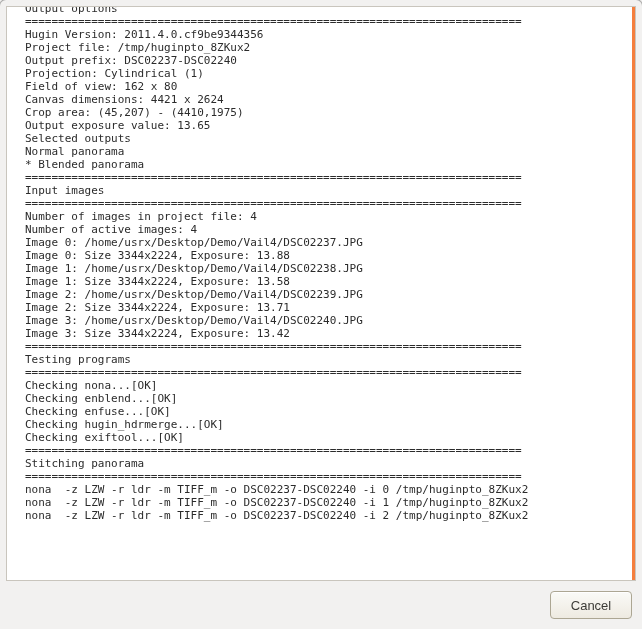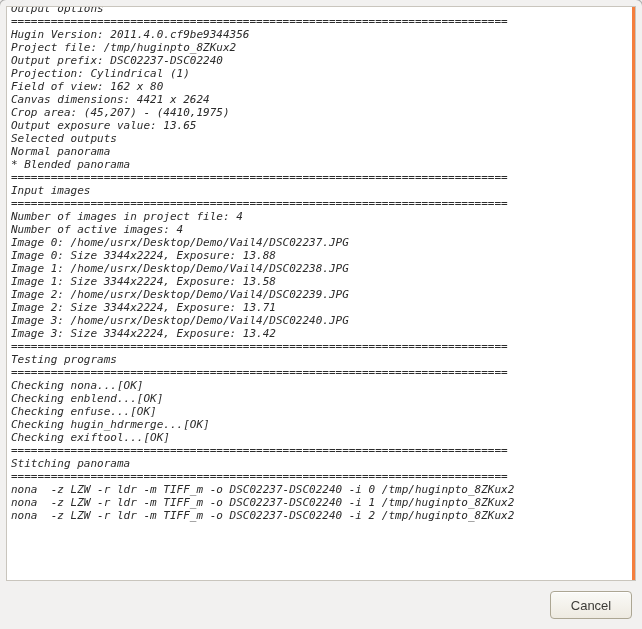--- a/index.html
+++ b/index.html
@@ -82,22 +82,21 @@
     overflow: hidden;
     background: #ffffff;
     border-right: 3px solid #f57f3e;
   }
   .log-text {
     font-family: "DejaVu Sans Mono", monospace;
     font-size: 11px;
     line-height: 13px;
     white-space: pre;
     color: #2b2b2b;
-    padding: 2px 4px;
-    font-style: italic;
+    padding: 2px 18px;
   }
   .log-text.partial-top {
     margin-top: -7px;
   }
   .button-row {
     display: flex;
     justify-content: flex-end;
     padding: 10px 4px 4px 4px;
   }
   .btn {

